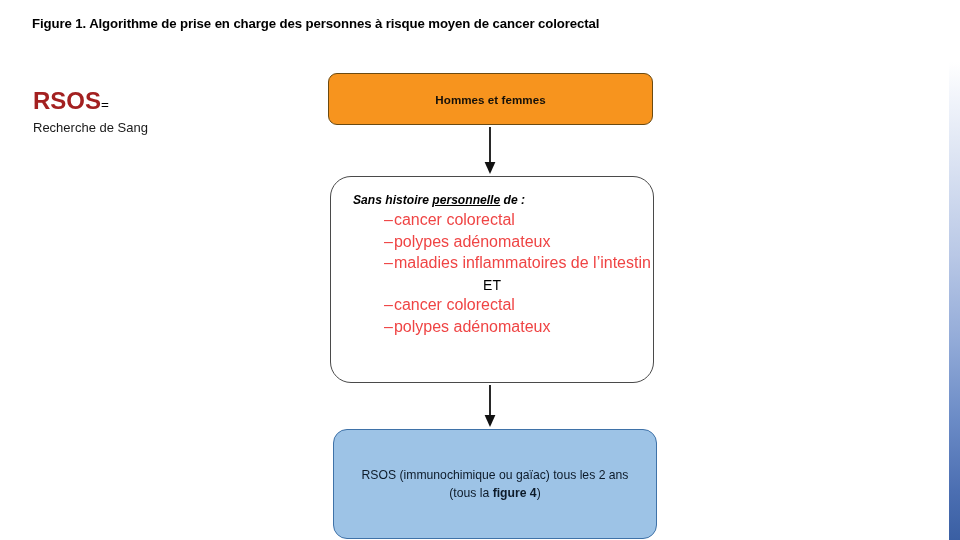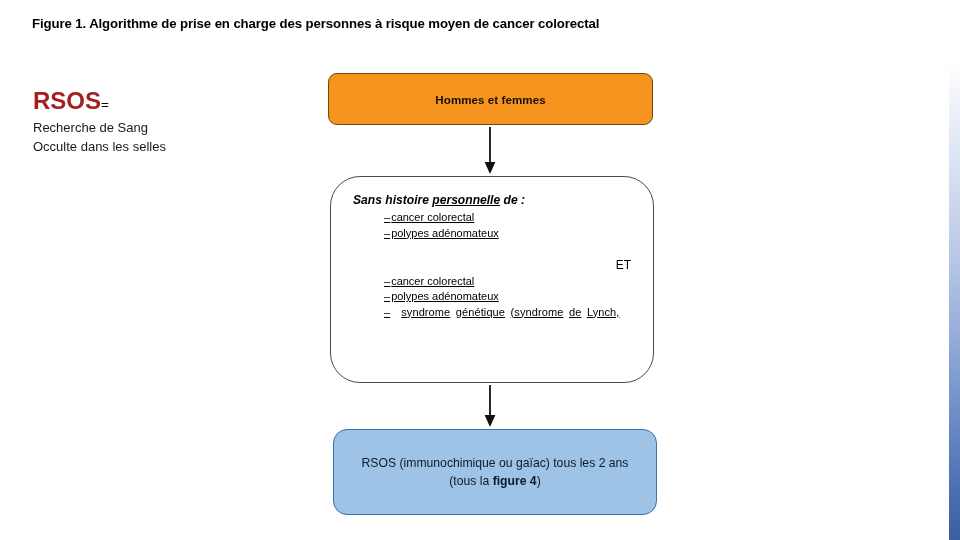--- a/index.html
+++ b/index.html
@@ -102,60 +102,59 @@
     letter-spacing: 0.05px;
   }
 
   #box-criteria {
     left: 330px;
     top: 176px;
     width: 324px;
     height: 207px;
     background: #ffffff;
     border: 1.5px solid #4a4a4a;
-    border-radius: 30px;
+    border-radius: 21px;
     padding: 16px 22px 10px 22px;
   }
   .criteria-head {
     font-size: 12.1px;
     font-weight: bold;
     font-style: italic;
     color: #000;
     margin-bottom: 4px;
   }
   .criteria-head .u {
     text-decoration: underline;
   }
   .criteria-item {
-    font-size: 11px;
-    color: #000000;
+    font-size: 16px;
+    color: #ef4444;
     padding-left: 31px;
     margin-bottom: 3.5px;
     white-space: nowrap;
-    text-decoration: underline;
   }
   .criteria-item .dash { margin-right: 1px; }
   .criteria-conn {
-    font-size: 12px;
-    text-align: right;
-    margin: 19px 0 3px 0;
+    font-size: 14px;
+    text-align: center;
+    margin: 5px 0 3px 0;
   }
   .criteria-item.justified {
     padding-left: 31px;
     white-space: nowrap;
     letter-spacing: 0.1px;
   }
   .criteria-item.justified .dash { margin-right: 11px; }
   .criteria-item.justified .w { margin-right: 5.5px; }
 
   #box-recommendation {
     left: 333px;
     top: 429px;
     width: 324px;
-    height: 86px;
+    height: 110px;
     background: #9DC3E6;
     border: 1.6px solid #3f72a8;
     border-radius: 14px;
     display: flex;
     flex-direction: column;
     align-items: center;
     justify-content: center;
     gap: 4px;
   }
   #box-recommendation .rec-line {
@@ -180,21 +179,20 @@
 </head>
 <body>
 
 <div id="figure-title">Figure 1.  Algorithme de prise en charge des personnes à risque moyen de cancer colorectal</div>
 
 <div id="legend-block">
   <div id="legend-abbr-line">
     <span class="abbr-term">RSOS</span><span class="abbr-equals">=</span>
   </div>
   <div class="legend-line">Recherche de Sang</div>
-  <div class="legend-line">Occulte dans les selles</div>
 </div>
 
 <div class="flow-box" id="box-population">
   <div class="pop-line">Hommes et femmes</div>
 </div>
 
 <svg class="flow-arrow" id="arrow-1" viewBox="0 0 18 47">
   <line x1="9" y1="0" x2="9" y2="38" stroke="#111" stroke-width="1.8"></line>
   <polygon points="9,47 3.6,35 14.4,35" fill="#111"></polygon>
 </svg>
@@ -204,32 +202,32 @@
   <div class="criteria-head">
     <span>Sans histoire </span><span class="u">personnelle</span><span> de :</span>
   </div>
 
   <div class="criteria-item">
     <span class="dash">–</span><span>cancer colorectal</span>
   </div>
   <div class="criteria-item">
     <span class="dash">–</span><span>polypes adénomateux</span>
   </div>
+  <div class="criteria-item">
+    <span class="dash">–</span><span>maladies inflammatoires de l’intestin</span>
+  </div>
 
   <div class="criteria-conn">ET</div>
 
 
   <div class="criteria-item">
     <span class="dash">–</span><span>cancer colorectal</span>
   </div>
   <div class="criteria-item">
     <span class="dash">–</span><span>polypes adénomateux</span>
-  </div>
-  <div class="criteria-item justified">
-    <span class="dash">–</span><span class="w">syndrome</span><span class="w">génétique</span><span class="w">(syndrome</span><span class="w">de</span><span class="w">Lynch,</span>
   </div>
 </div>
 
 <svg class="flow-arrow" id="arrow-2" viewBox="0 0 18 42">
   <line x1="9" y1="0" x2="9" y2="33" stroke="#111" stroke-width="1.8"></line>
   <polygon points="9,42 3.6,30 14.4,30" fill="#111"></polygon>
 </svg>
 
 <div class="flow-box" id="box-recommendation">
   <div class="rec-line">RSOS (immunochimique ou gaïac) tous les 2 ans</div>

